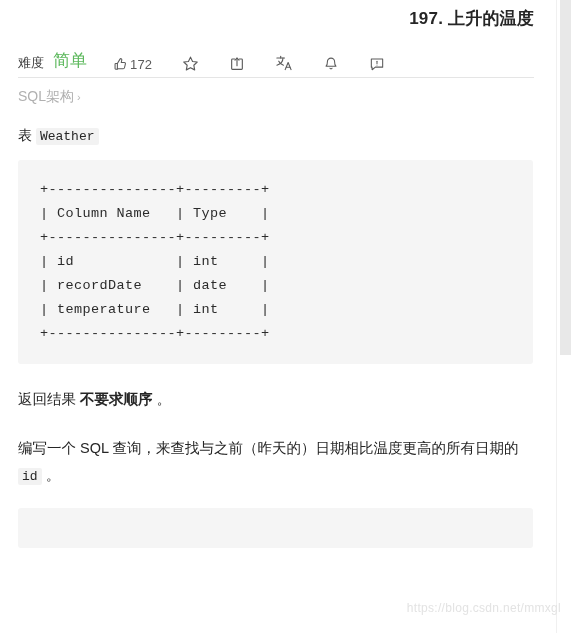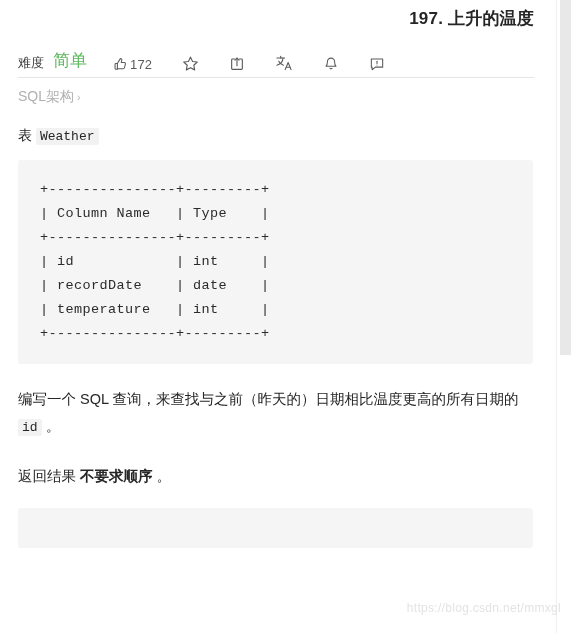--- a/index.html
+++ b/index.html
@@ -289,26 +289,26 @@
 | Column Name   | Type    |
 +---------------+---------+
 | id            | int     |
 | recordDate    | date    |
 | temperature   | int     |
 +---------------+---------+</pre>
     </div>
 
     
     <div class="para">
+      <span>返回结果</span> <b>不要求顺序</b> <span>。</span>
+    </div>
+
+    
+    <div class="para">
       <span>编写一个 SQL 查询，来查找与之前（昨天的）日期相比温度更高的所有日期的</span> <code class="inline">id</code> <span>。</span>
-    </div>
-
-    
-    <div class="para">
-      <span>返回结果</span> <b>不要求顺序</b> <span>。</span>
     </div>
 
     
 
     
     <div class="code-block-bottom">
       
     </div>
 
   </div>

